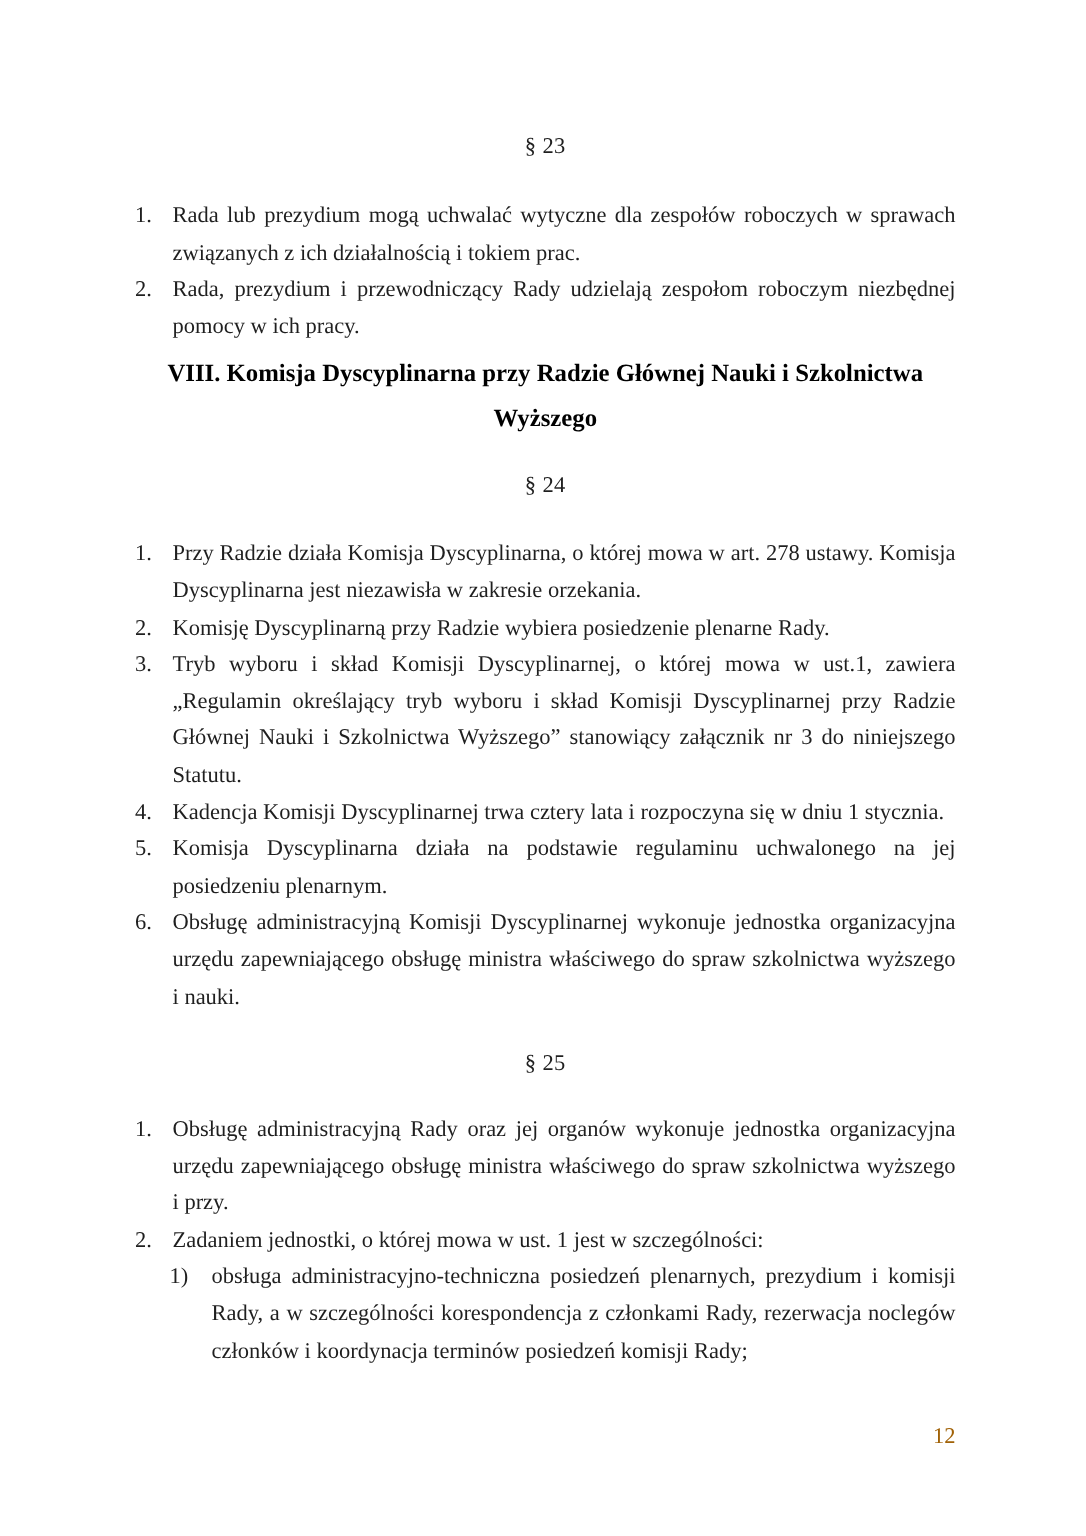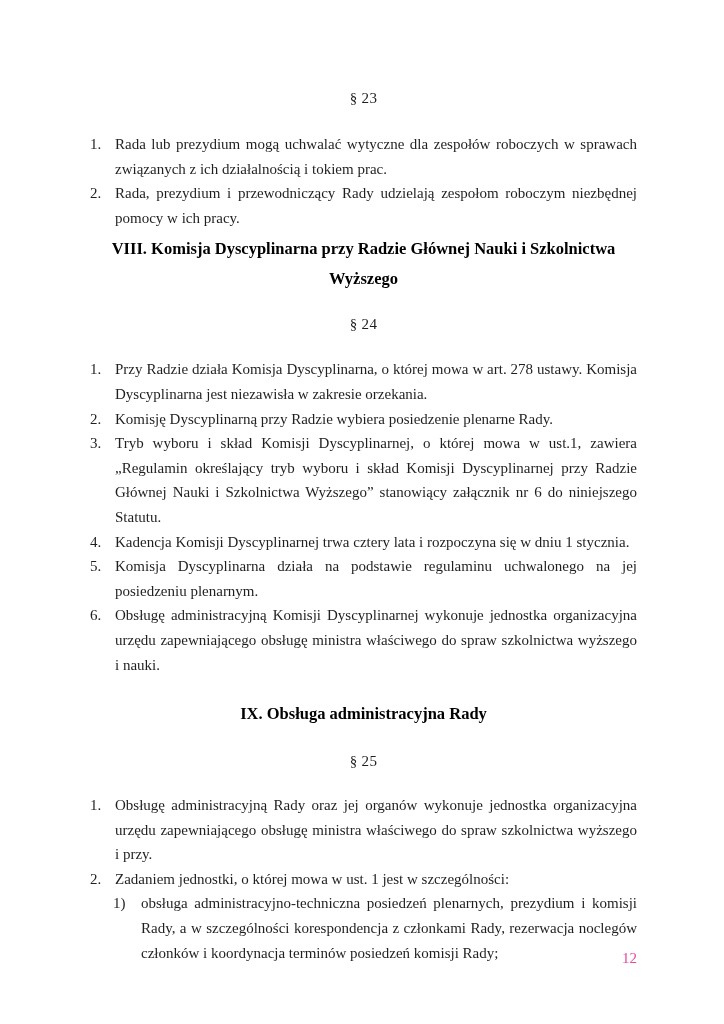--- a/index.html
+++ b/index.html
@@ -55,21 +55,21 @@
   #list-24 { margin-top: 20px; }
   #section-25-label { margin-top: 20px; }
   #list-25 { margin-top: 19px; }
   .sub-item { margin-left: 23px; }
   .sub-item .marker { flex: 0 0 28px; width: 28px; }
   .page-number {
     position: absolute;
     top: 946px;
     right: 87px;
     font-size: 15px;
-    color: #ec4899;
+    color: #a16207;
   }
 </style>
 </head>
 <body>
 
 <div class="page">
   <div class="content">
 
     <div class="section-label" id="section-23-label">§ 23</div>
 
@@ -92,37 +92,36 @@
       <div class="item">
         <span class="marker">1.</span>
         <span class="text">Przy Radzie działa Komisja Dyscyplinarna, o której mowa w art. 278 ustawy. Komisja Dyscyplinarna jest niezawisła w zakresie orzekania.</span>
       </div>
       <div class="item">
         <span class="marker">2.</span>
         <span class="text">Komisję Dyscyplinarną przy Radzie wybiera posiedzenie plenarne Rady.</span>
       </div>
       <div class="item">
         <span class="marker">3.</span>
-        <span class="text">Tryb wyboru i skład Komisji Dyscyplinarnej, o której mowa w ust.1, zawiera „Regulamin określający tryb wyboru i skład Komisji Dyscyplinarnej przy Radzie Głównej Nauki i Szkolnictwa Wyższego” stanowiący załącznik nr 6 do niniejszego Statutu.</span>
+        <span class="text">Tryb wyboru i skład Komisji Dyscyplinarnej, o której mowa w ust.1, zawiera „Regulamin określający tryb wyboru i skład Komisji Dyscyplinarnej przy Radzie Głównej Nauki i Szkolnictwa Wyższego” stanowiący załącznik nr 3 do niniejszego Statutu.</span>
       </div>
       <div class="item">
         <span class="marker">4.</span>
         <span class="text">Kadencja Komisji Dyscyplinarnej trwa cztery lata i rozpoczyna się w dniu 1 stycznia.</span>
       </div>
       <div class="item">
         <span class="marker">5.</span>
         <span class="text">Komisja Dyscyplinarna działa na podstawie regulaminu uchwalonego na jej posiedzeniu plenarnym.</span>
       </div>
       <div class="item">
         <span class="marker">6.</span>
         <span class="text">Obsługę administracyjną Komisji Dyscyplinarnej wykonuje jednostka organizacyjna urzędu zapewniającego obsługę ministra właściwego do spraw szkolnictwa wyższego i nauki.</span>
       </div>
     </div>
 
-    <div class="chapter-heading" id="heading-9">IX. Obsługa administracyjna Rady</div>
 
     <div class="section-label" id="section-25-label">§ 25</div>
 
     <div class="list" id="list-25">
       <div class="item">
         <span class="marker">1.</span>
         <span class="text">Obsługę administracyjną Rady oraz jej organów wykonuje jednostka organizacyjna urzędu zapewniającego obsługę ministra właściwego do spraw szkolnictwa wyższego i przy.</span>
       </div>
       <div class="item">
         <span class="marker">2.</span>

